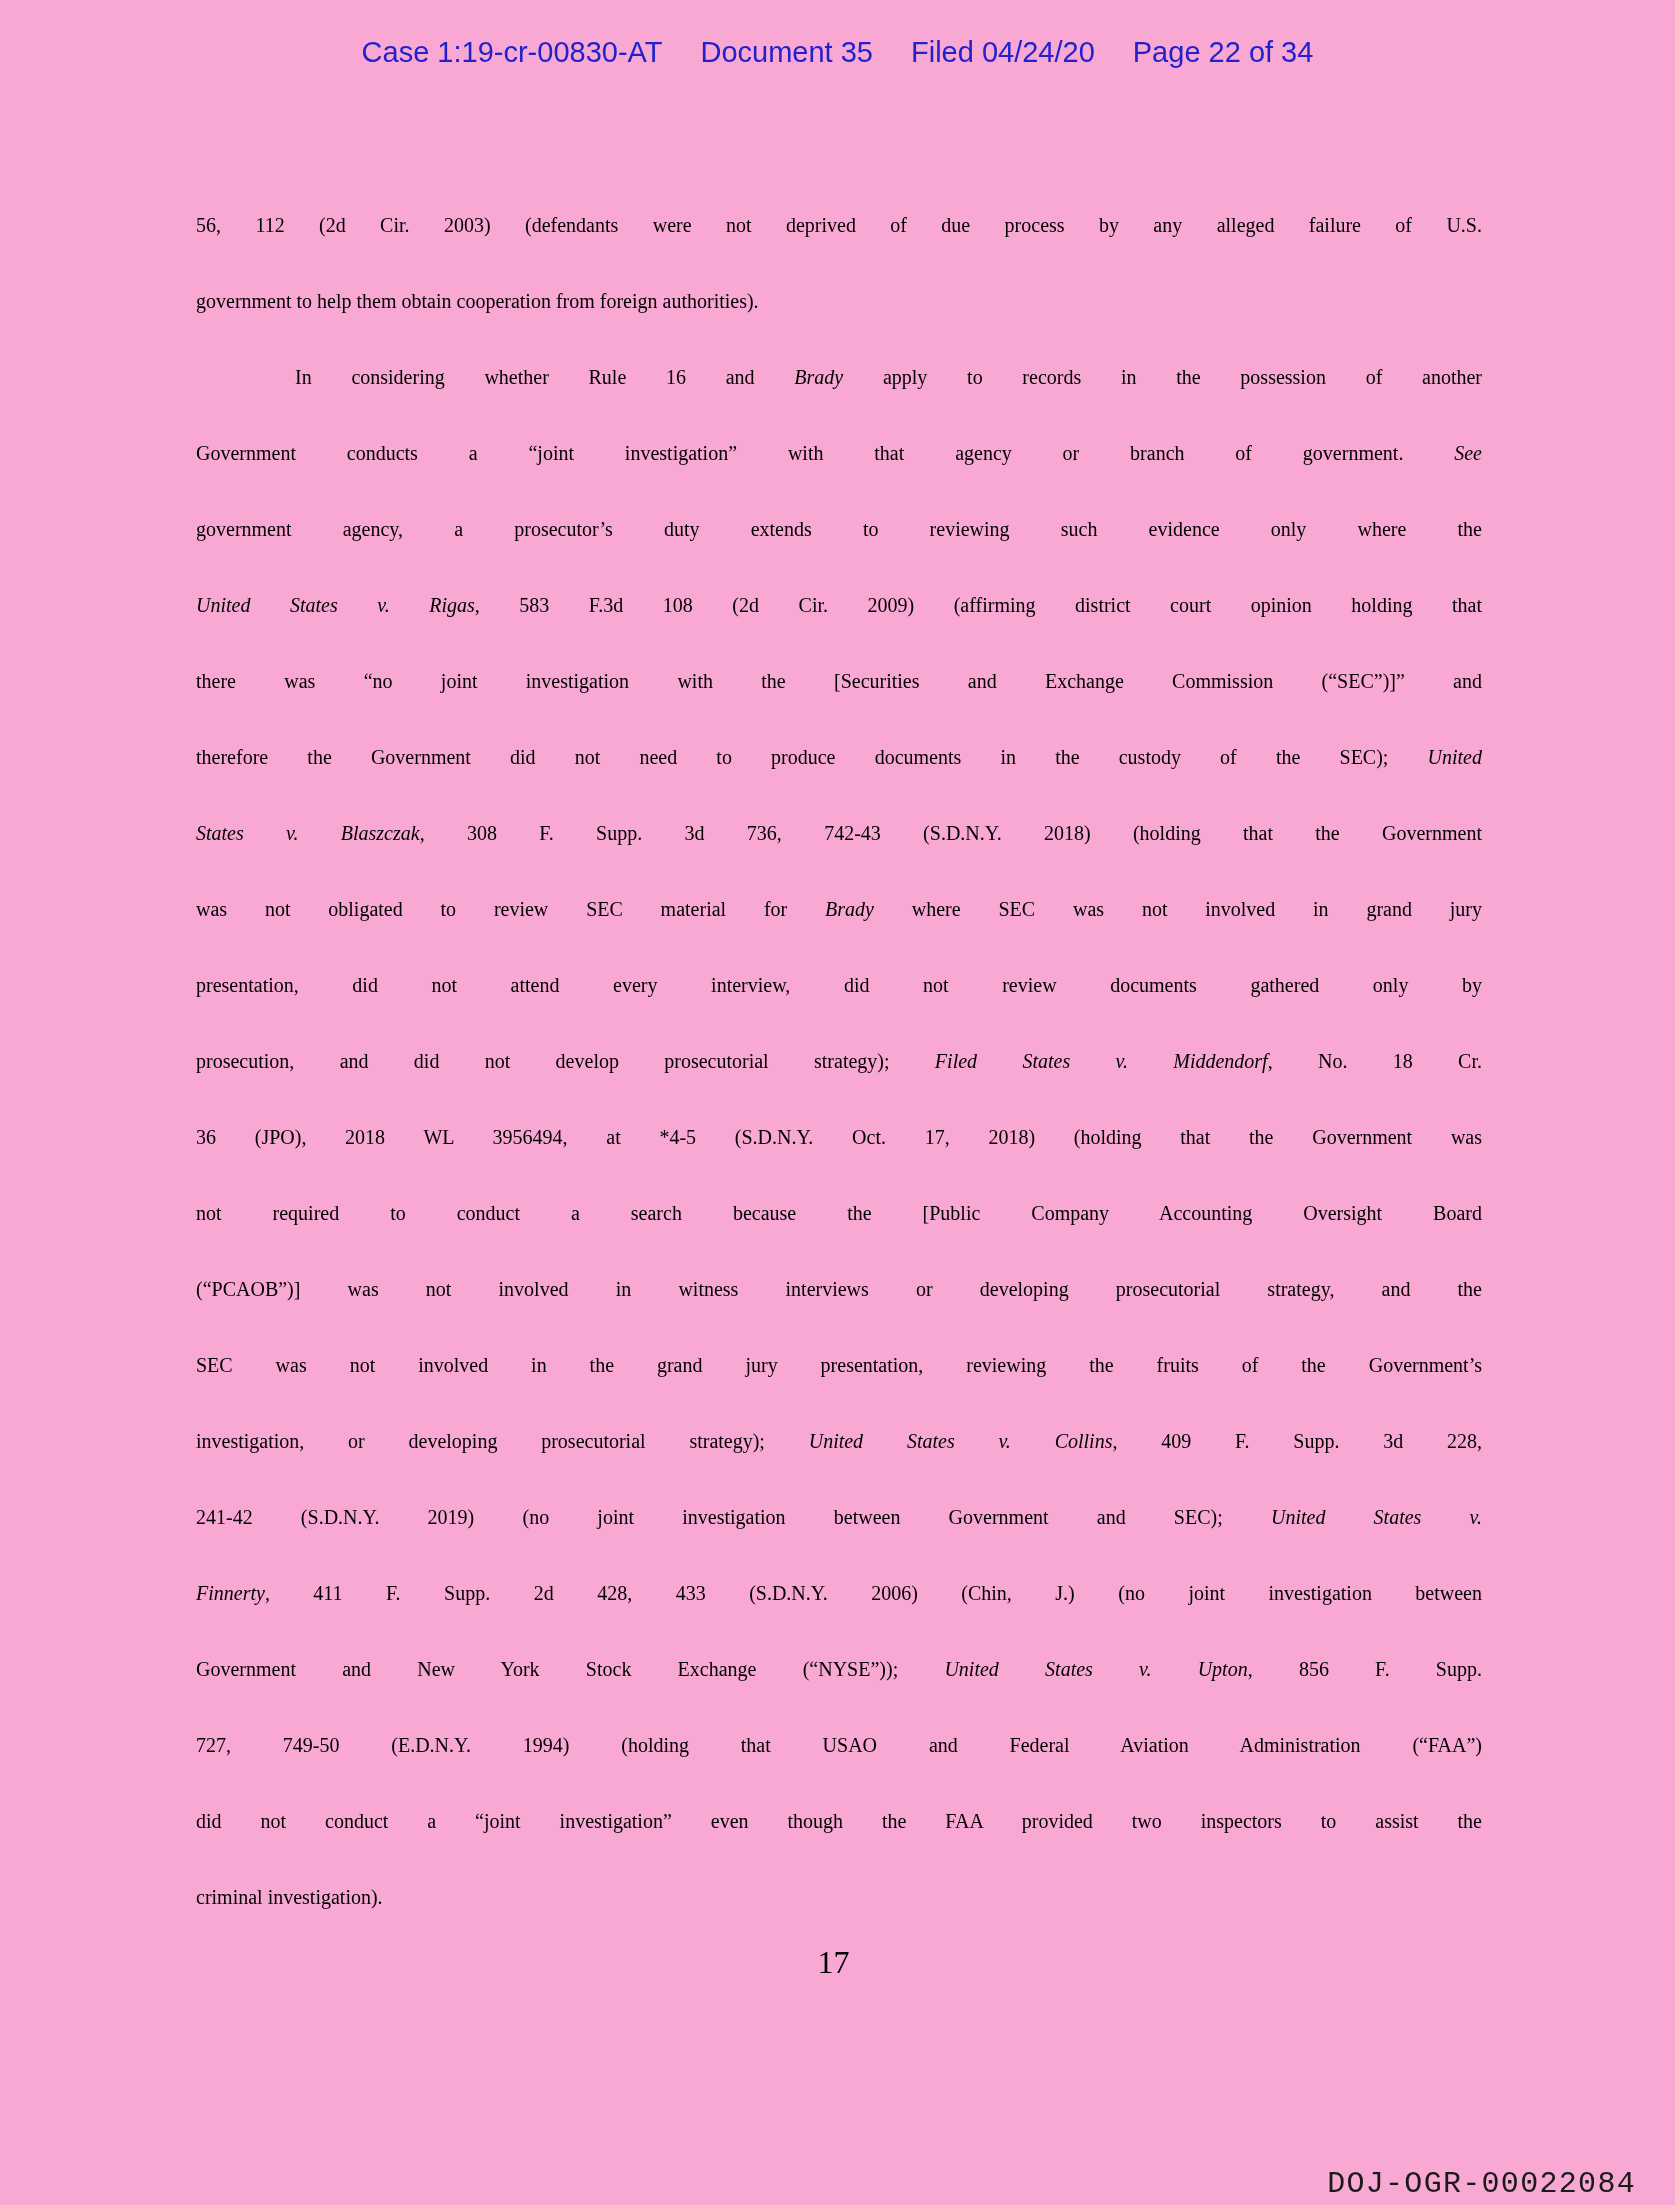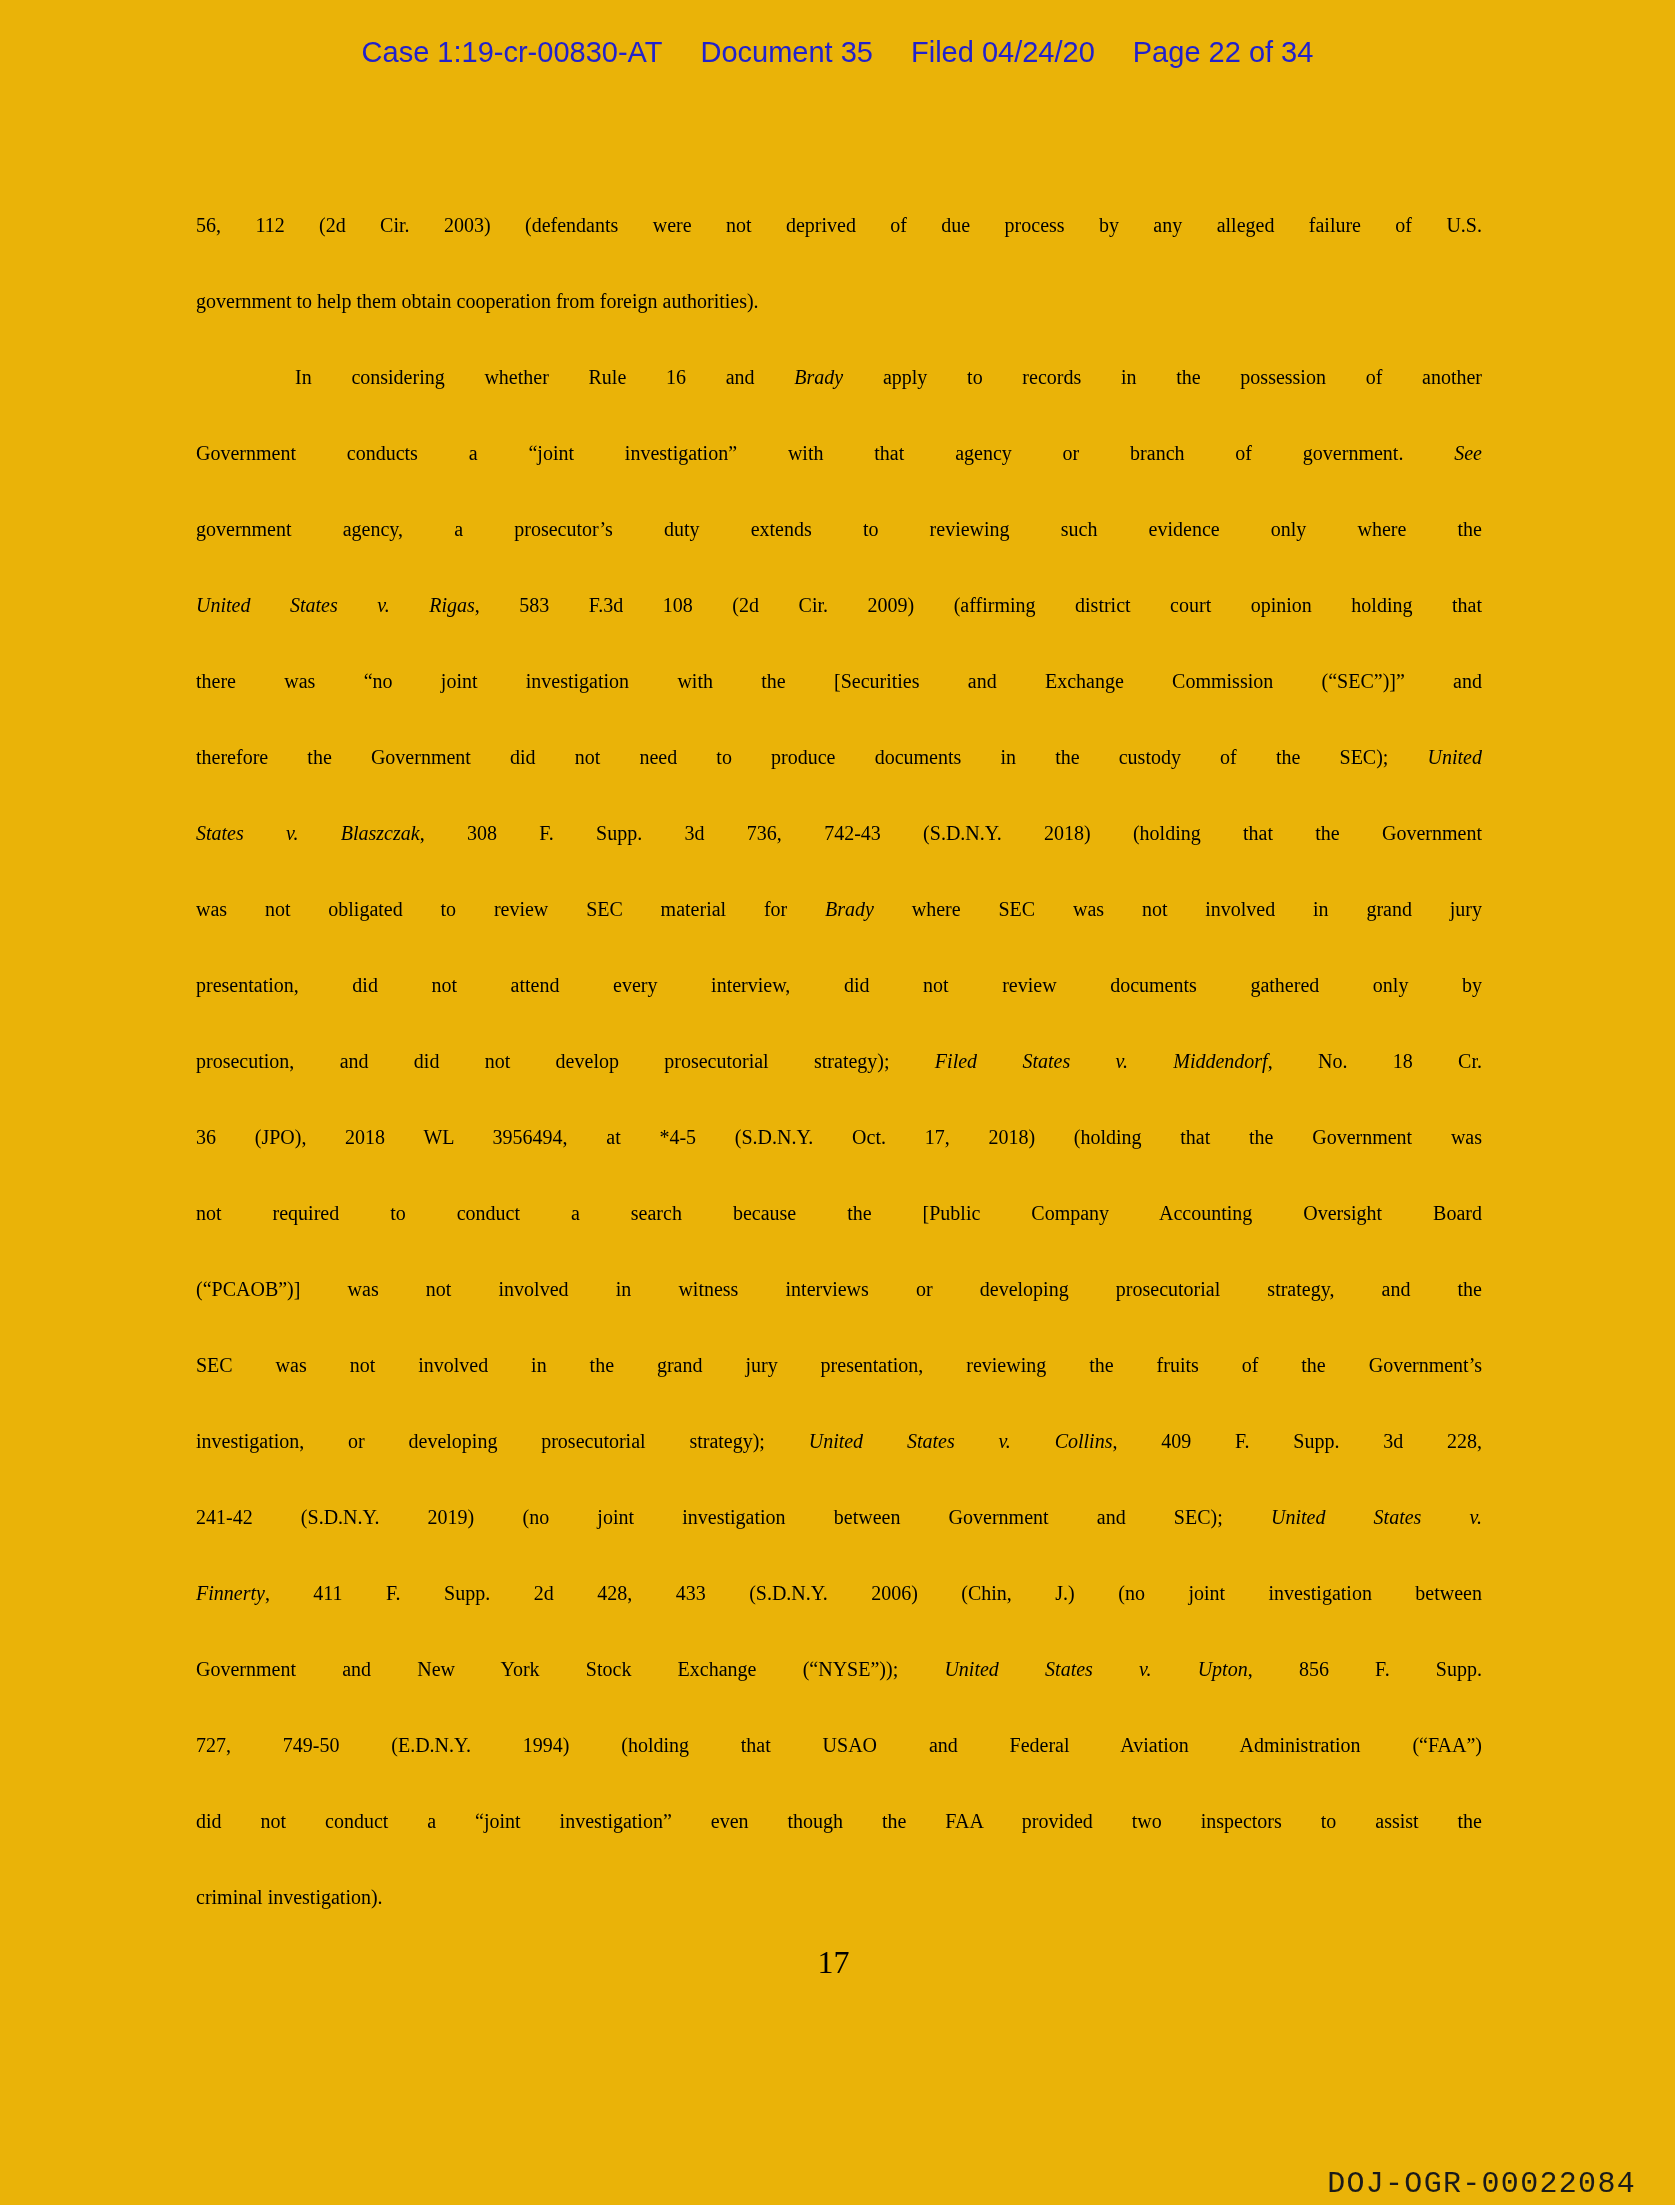--- a/index.html
+++ b/index.html
@@ -4,21 +4,21 @@
 <style>
   html, body {
     margin: 0;
     padding: 0;
     background: #ffffff;
   }
   .page {
     position: relative;
     width: 1675px;
     height: 2205px;
-    background: #eab308;
+    background: #f9a8d4;
     font-family: "Liberation Serif", serif;
     color: #000000;
     overflow: hidden;
     text-decoration: underline;
   }
   .case-header {
     position: absolute;
     top: 36px;
     left: 0;
     right: 0;

